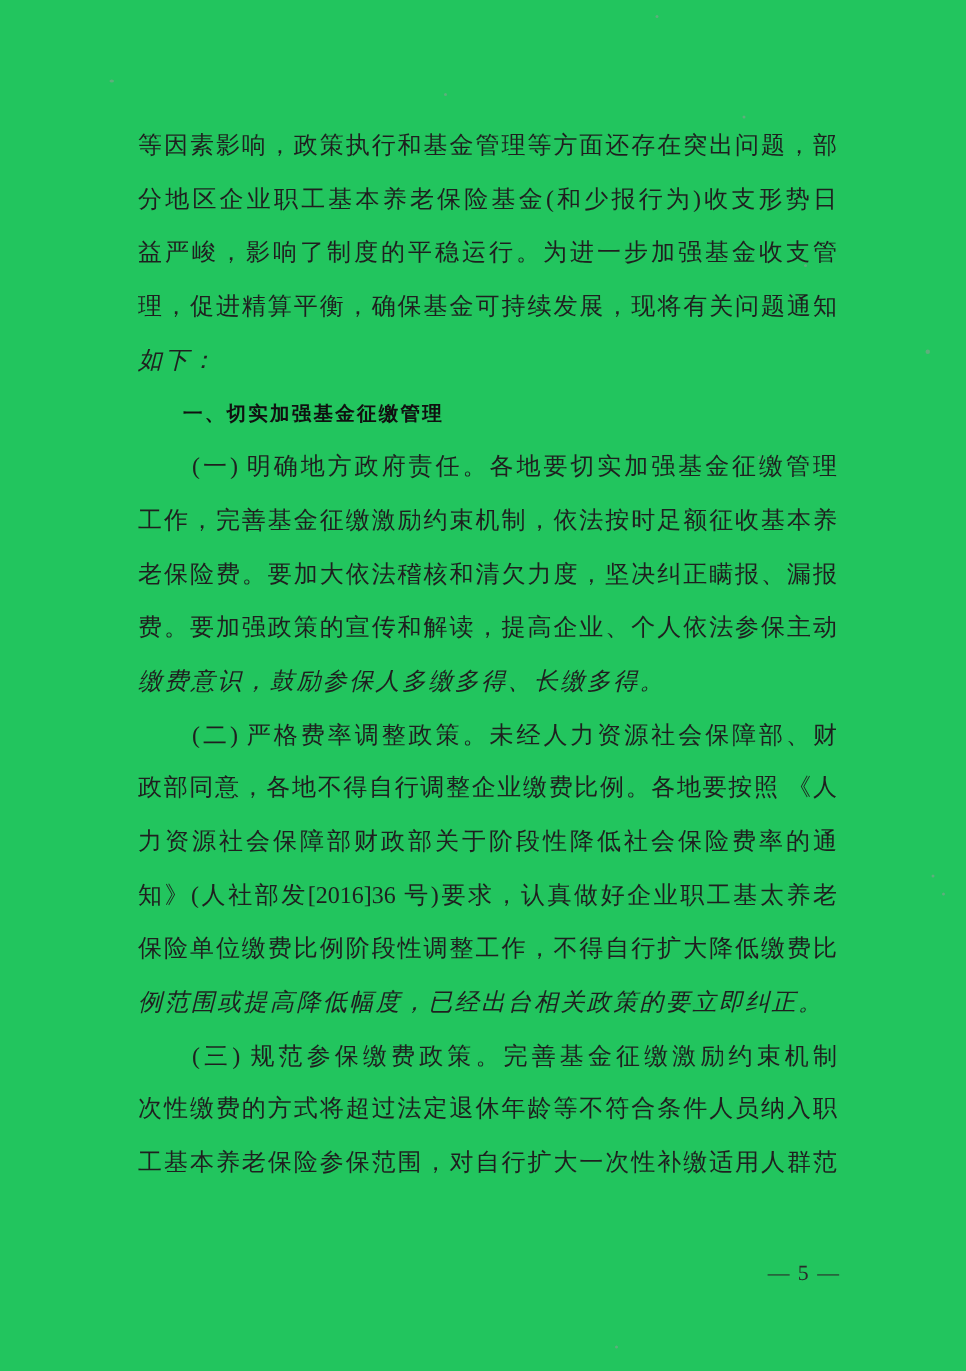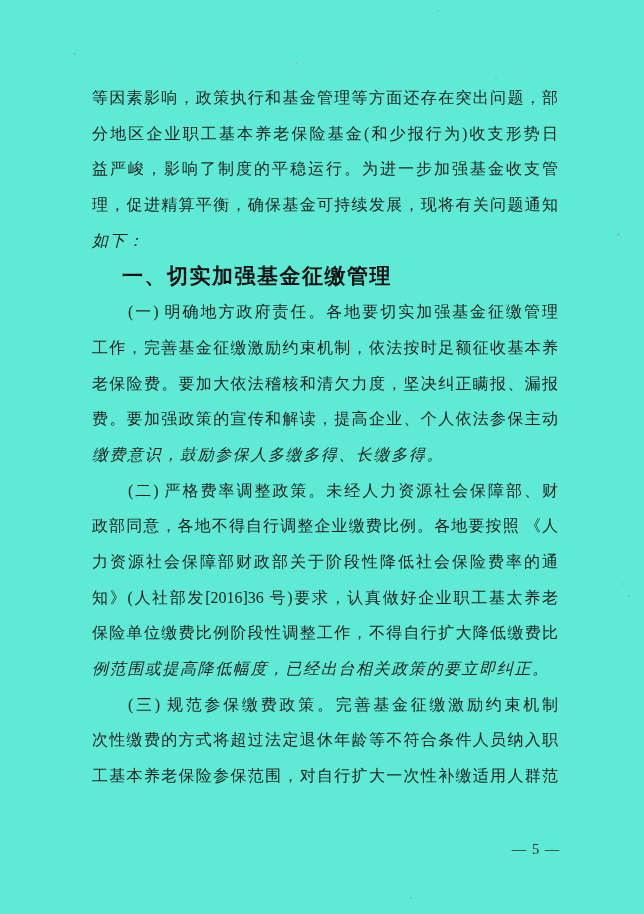--- a/index.html
+++ b/index.html
@@ -1,20 +1,20 @@
 <!DOCTYPE html>
 <html><head>
 <meta charset="utf-8">
 <style>
   html, body { margin: 0; padding: 0; background: #e8e8e8; }
   .page {
     position: relative;
     width: 644px;
     height: 914px;
-    background: #5eead4;
+    background: #22c55e;
     font-family: "Liberation Serif", serif;
     color: #1f1f1f;
     overflow: hidden;
     margin: 0 auto;
   }
   .textblock {
     position: absolute;
     left: 92px;
     top: 80px;
     width: 466px;
@@ -34,21 +34,21 @@
     text-align: left;
     text-align-last: left;
     letter-spacing: 1.6px;
     white-space: nowrap;
     font-style: italic;
   }
   .indent { text-indent: 36px; }
   .heading {
     font-family: "Liberation Sans", sans-serif;
     font-weight: 700;
-    font-size: 21px;
+    font-size: 13px;
     color: #101010;
     text-align: left;
     text-align-last: left;
     text-indent: 30px;
     letter-spacing: 1.5px;
     white-space: nowrap;
   }
   .pagenum {
     position: absolute;
     left: 496px;

